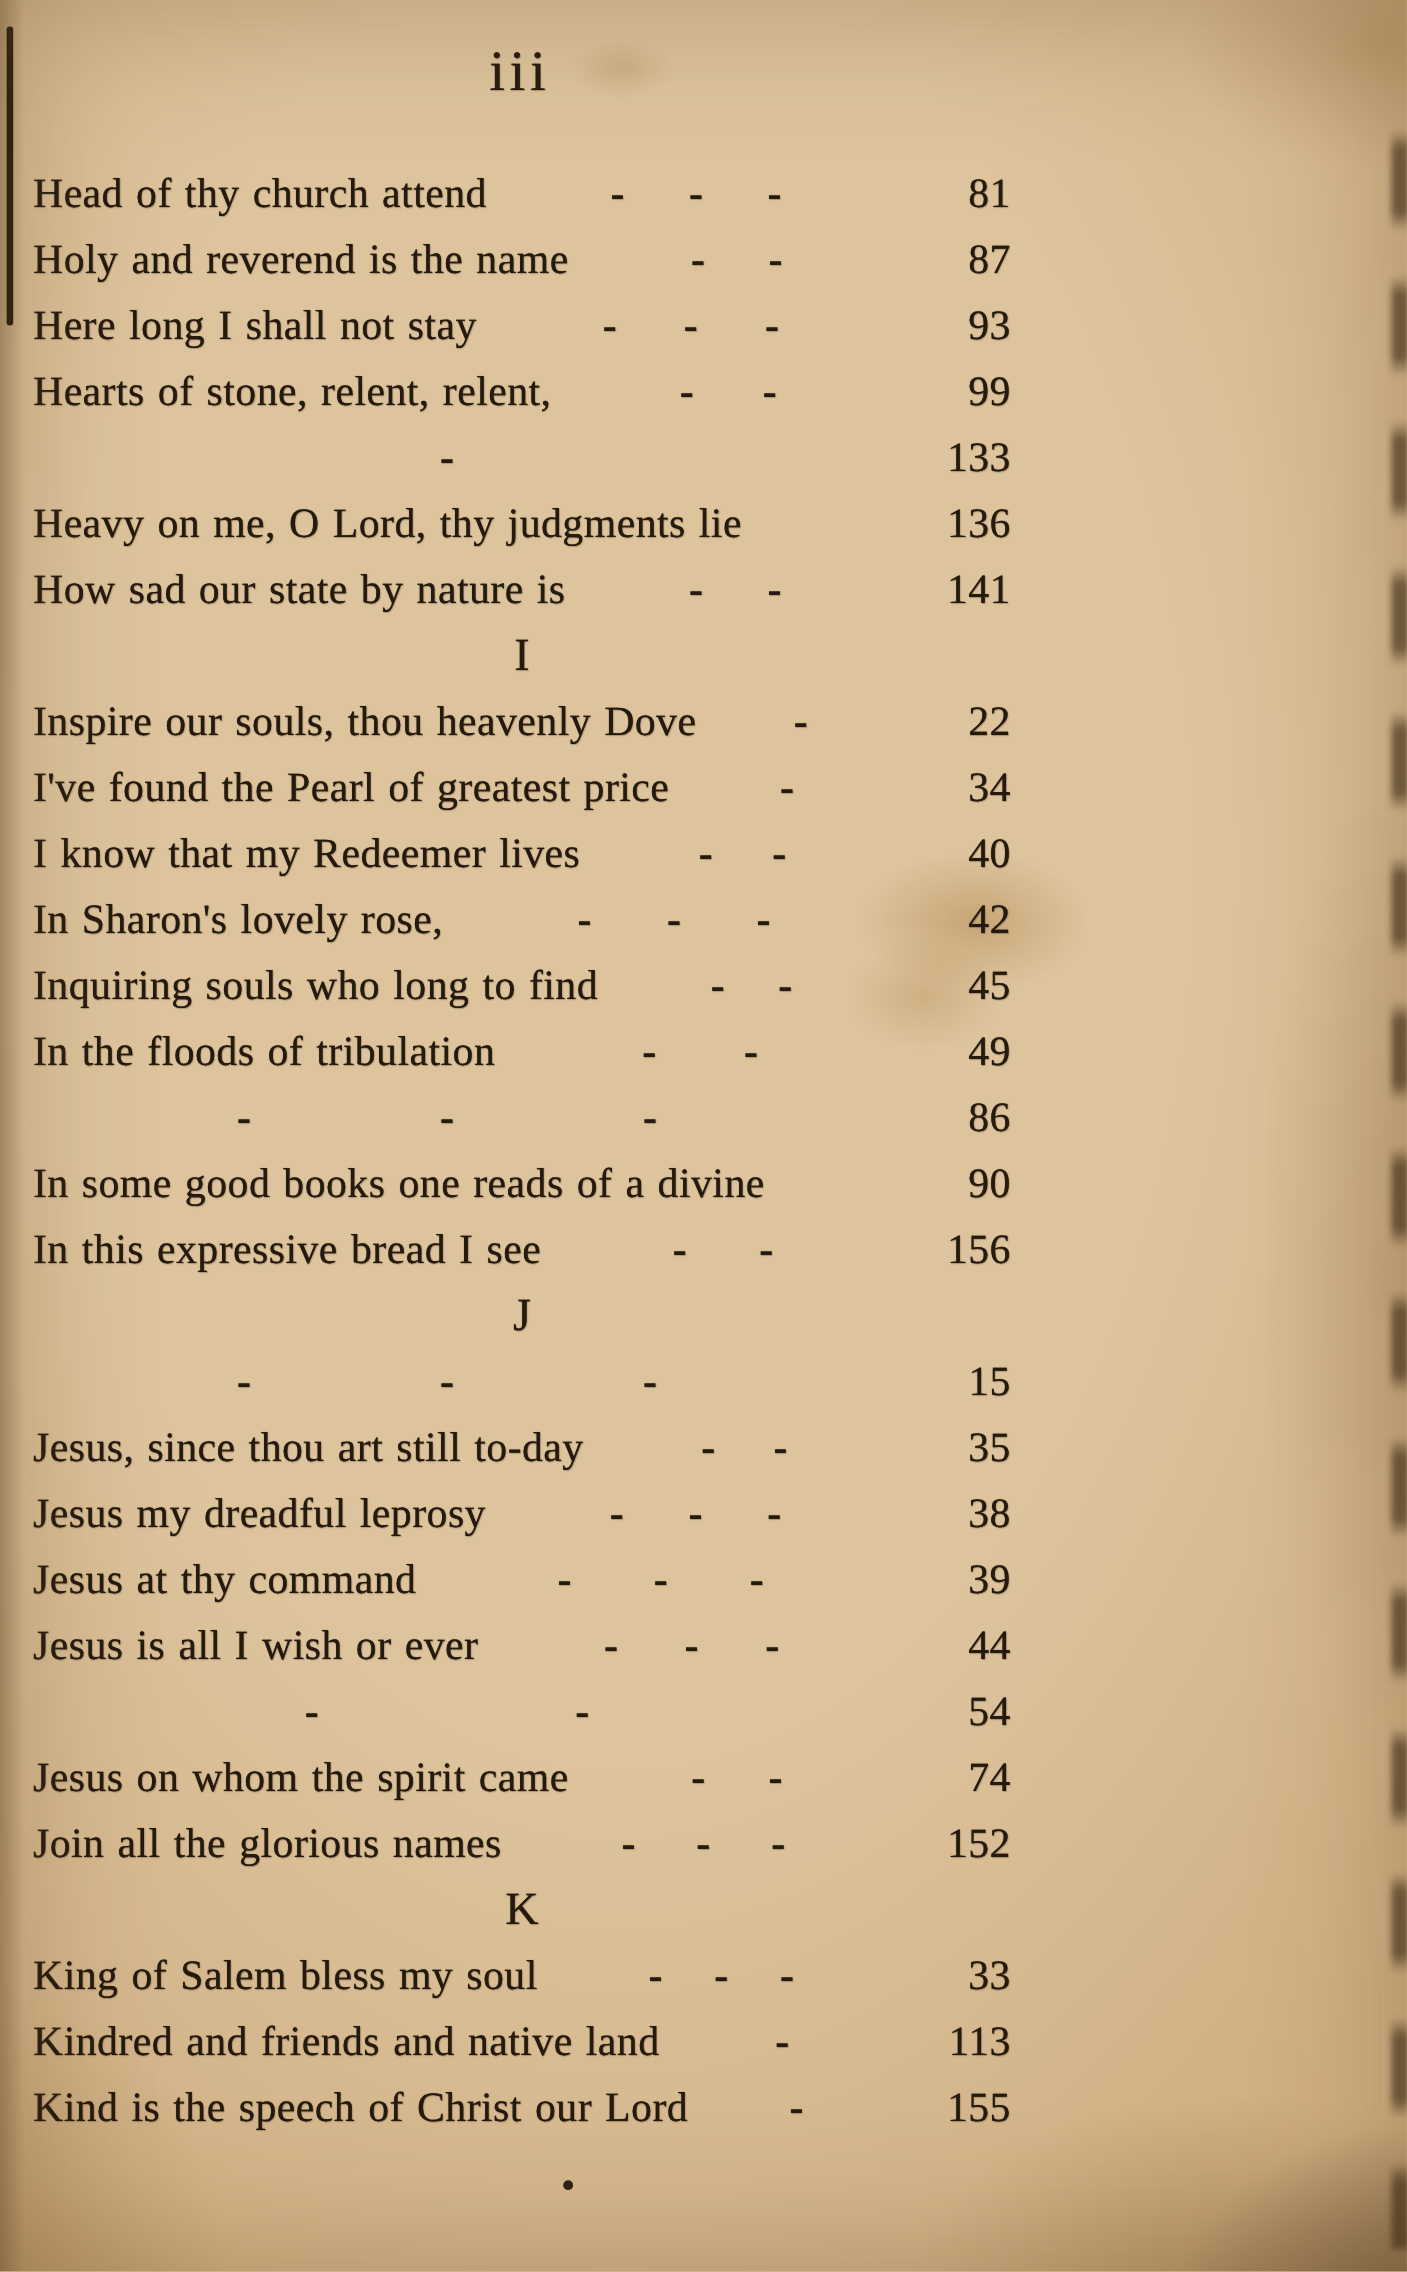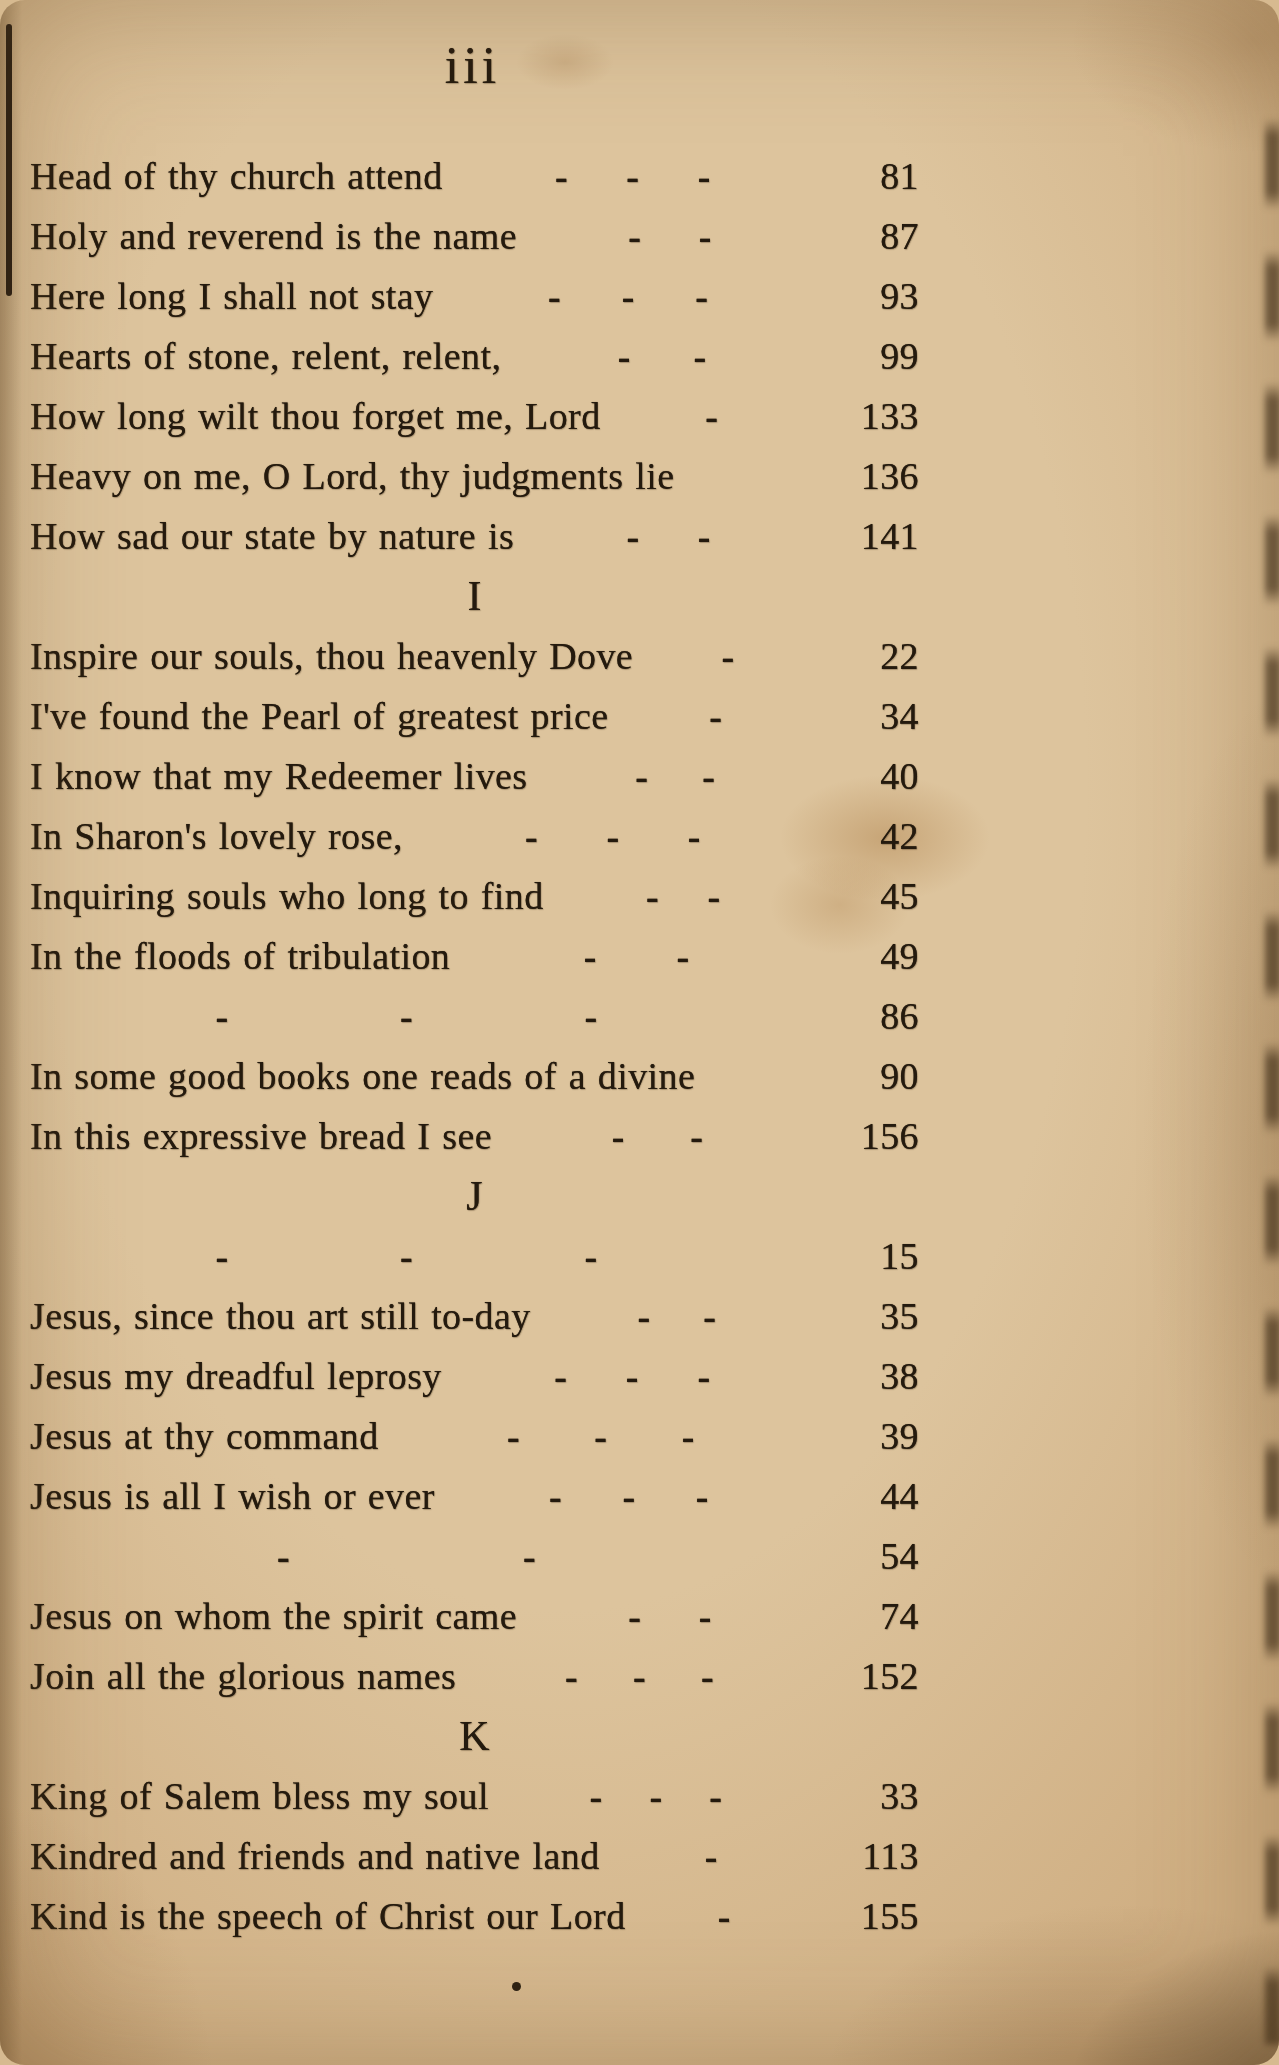--- a/index.html
+++ b/index.html
@@ -16,21 +16,20 @@
     background:
       radial-gradient(ellipse 150px 90px at 885px 838px, rgba(150,94,32,.30), rgba(150,94,32,0) 70%),
       radial-gradient(ellipse 100px 70px at 840px 905px, rgba(150,94,32,.20), rgba(150,94,32,0) 70%),
       radial-gradient(ellipse 70px 40px at 565px 62px,  rgba(140,90,40,.18), rgba(140,90,40,0) 70%),
       radial-gradient(ellipse 260px 160px at 98% 2%,    rgba(125,82,40,.22), rgba(125,82,40,0) 70%),
       radial-gradient(ellipse 300px 420px at 0% 102%,   rgba(120,78,36,.26), rgba(120,78,36,0) 72%),
       radial-gradient(ellipse 430px 260px at 88% 101%,  rgba(105,66,28,.26), rgba(105,66,28,0) 70%),
       radial-gradient(ellipse 200px 600px at 101% 55%,  rgba(120,80,38,.18), rgba(120,80,38,0) 75%),
       radial-gradient(ellipse 950px 1500px at 44% 38%,  #ddc49d 55%, #cfae82 100%);
     text-shadow: 0 0 0.7px rgba(40,28,12,.85), 0.7px 0.9px 1.1px rgba(70,50,25,.30);
-    border-radius: 25px;
   }
 
   
   .vignette {
     position:absolute; inset:0; pointer-events:none;
     box-shadow: inset 0 0 130px rgba(110,78,40,.38);
   }
   .left-shade {
     position:absolute; left:0; top:0; bottom:0; width:22px;
     background:linear-gradient(to right, rgba(88,62,30,.35), rgba(88,62,30,0));
@@ -127,21 +126,20 @@
   <div class="row">
     <span class="title">Hearts of stone, relent, relent,</span>
     <span class="dashes">
           <span>-</span>
           <span>-</span>
         </span>
     <span class="pg">99</span>
   </div>
 
   <div class="row">
-    <span class="title">How long wilt thou forget me, Lord</span>
     <span class="dashes">
           <span>-</span>
         </span>
     <span class="pg">133</span>
   </div>
 
   <div class="row">
     <span class="title">Heavy on me, O Lord, thy judgments lie</span>
     <span class="dashes"></span>
     <span class="pg">136</span>

